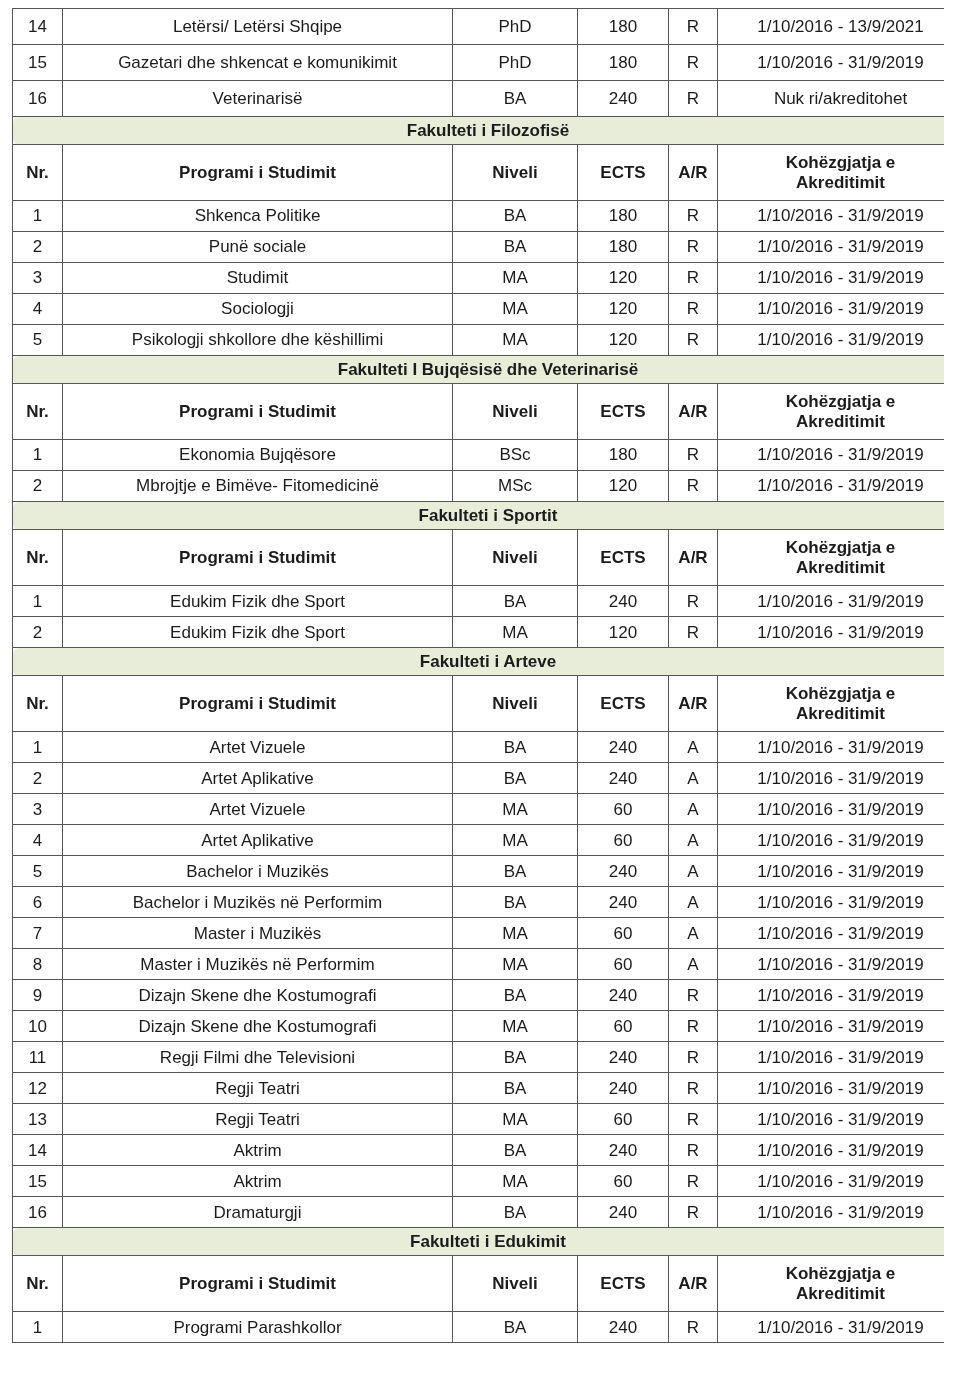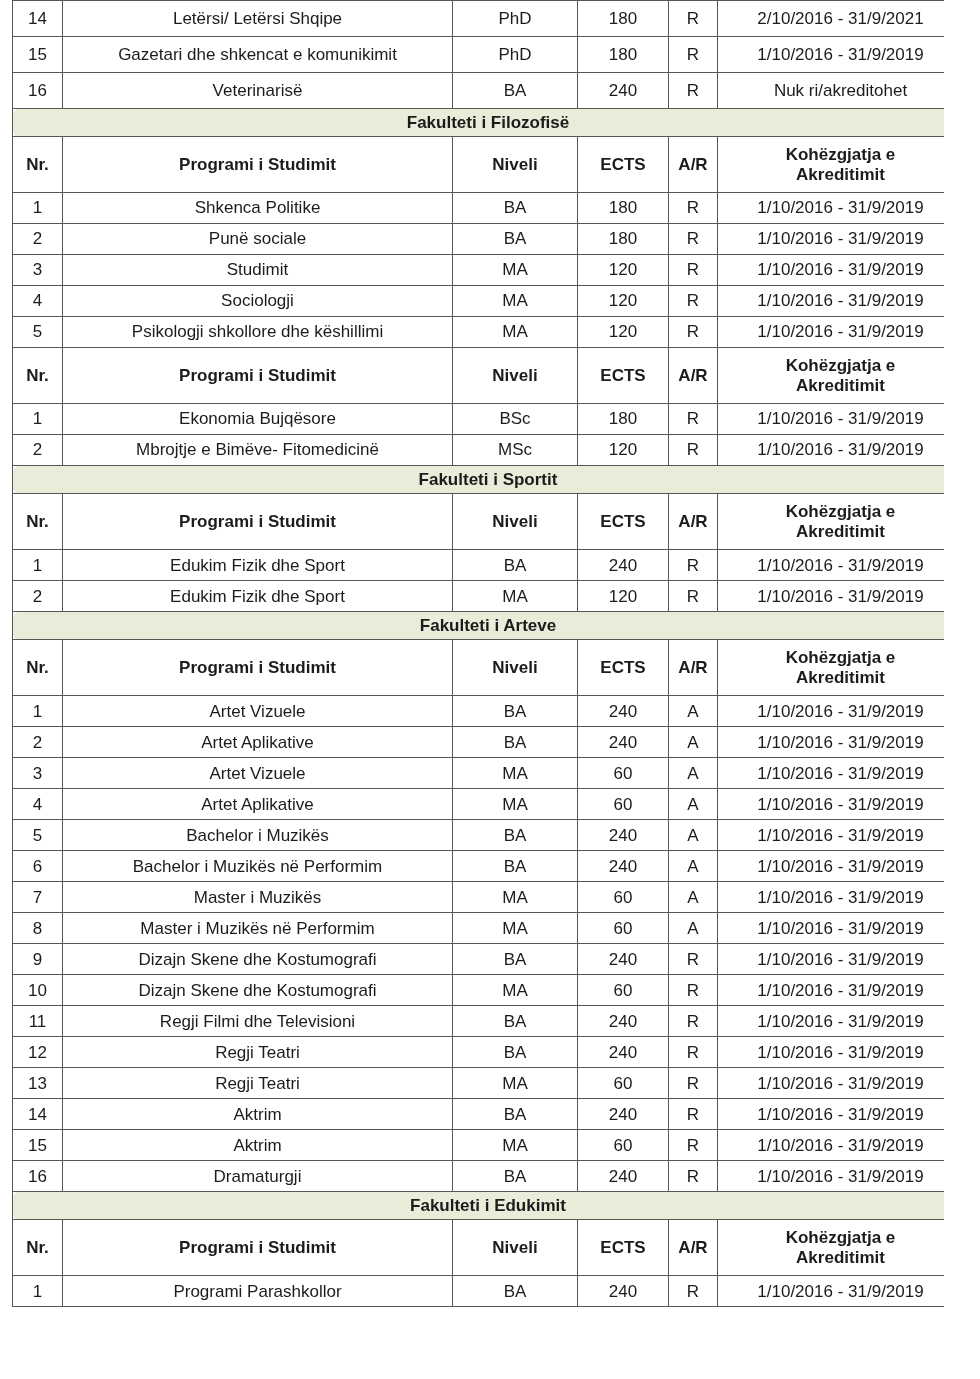--- a/index.html
+++ b/index.html
@@ -12,21 +12,21 @@
     padding:0;
     background:#ffffff;
     font-family:"Liberation Sans", sans-serif;
     color:var(--text);
   }
   .page{
     width:944px;
     height:1379px;
     background:#ffffff;
     box-sizing:border-box;
-    padding:0 17px 0 12px;
+    padding:8px 17px 0 12px;
     overflow:hidden;
   }
   table.acc-table{
     border-collapse:collapse;
     width:951px;
     table-layout:fixed;
   }
   table.acc-table td, table.acc-table th{
     border:1px solid var(--border);
     padding:0 4px;
@@ -76,21 +76,21 @@
       <col class="c-ar">
       <col class="c-duration">
     </colgroup>
     <tbody id="table-body">
         <tr class="data-row tall">
           <td>14</td>
           <td>Letërsi/ Letërsi Shqipe</td>
           <td>PhD</td>
           <td>180</td>
           <td>R</td>
-          <td>2/10/2016 - 31/9/2021</td>
+          <td>1/10/2016 - 13/9/2021</td>
         </tr>
         <tr class="data-row tall">
           <td>15</td>
           <td>Gazetari dhe shkencat e komunikimit</td>
           <td>PhD</td>
           <td>180</td>
           <td>R</td>
           <td>1/10/2016 - 31/9/2019</td>
         </tr>
         <tr class="data-row tall">
@@ -146,20 +146,23 @@
           <td>R</td>
           <td>1/10/2016 - 31/9/2019</td>
         </tr>
         <tr class="data-row">
           <td>5</td>
           <td>Psikologji shkollore dhe këshillimi</td>
           <td>MA</td>
           <td>120</td>
           <td>R</td>
           <td>1/10/2016 - 31/9/2019</td>
+        </tr>
+        <tr class="section-row">
+          <td colspan="6">Fakulteti I Bujqësisë dhe Veterinarisë</td>
         </tr>
         <tr class="header-row">
           <th>Nr.</th>
           <th>Programi i Studimit</th>
           <th>Niveli</th>
           <th>ECTS</th>
           <th>A/R</th>
           <th>
             <div class="duration-head">Kohëzgjatja e Akreditimit</div>
           </th>

